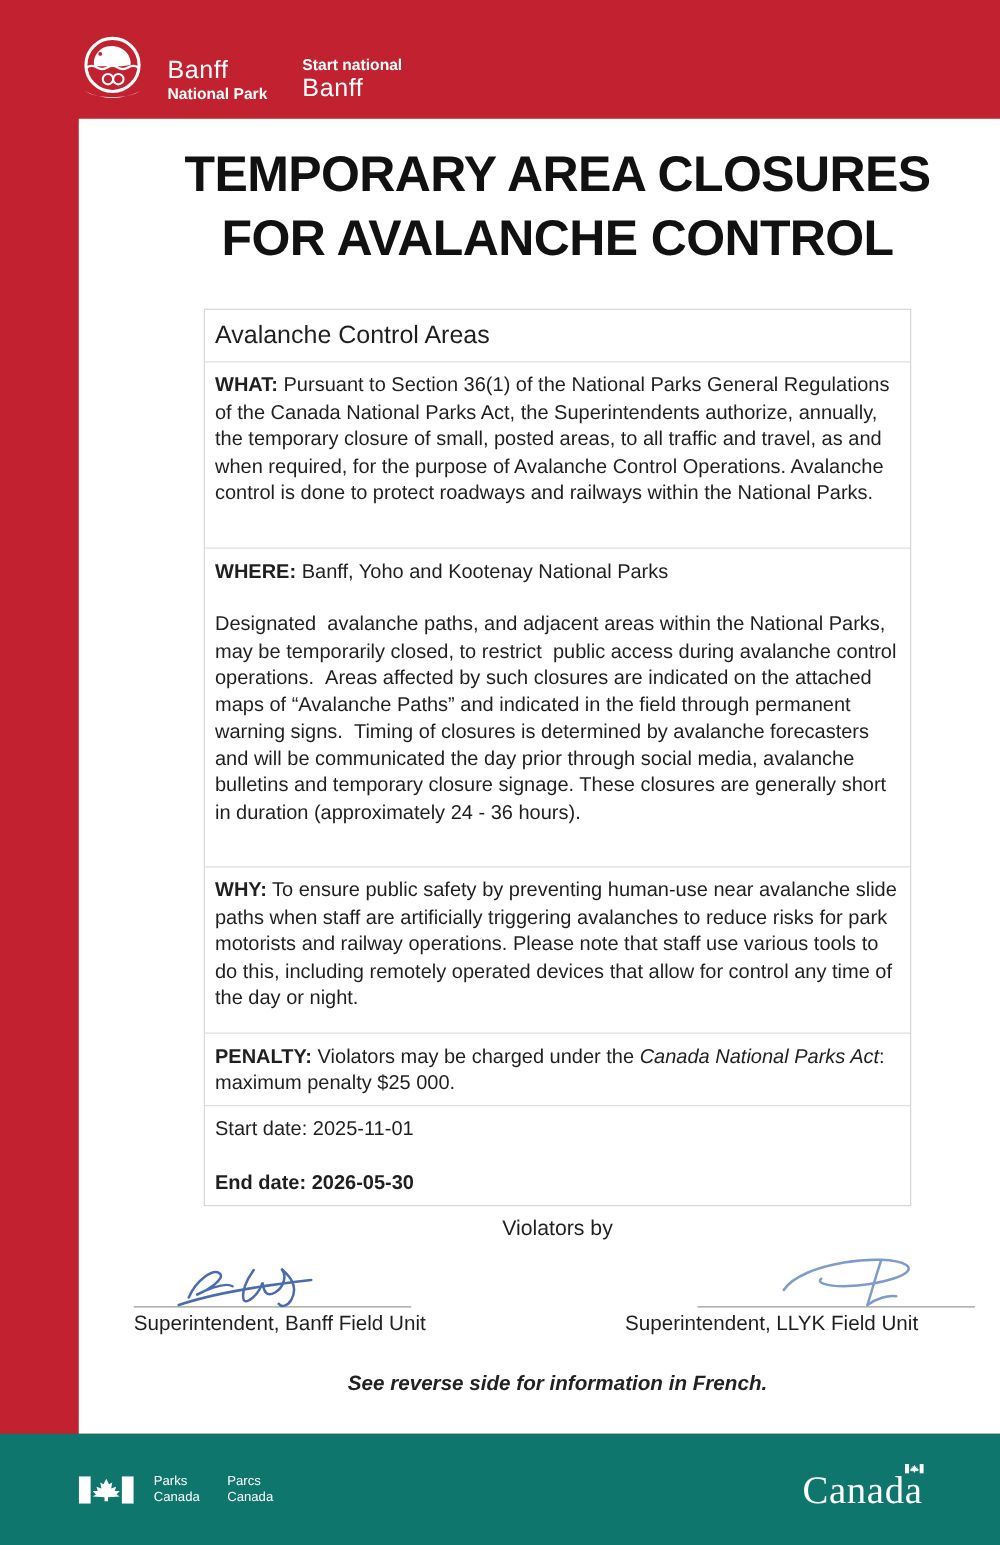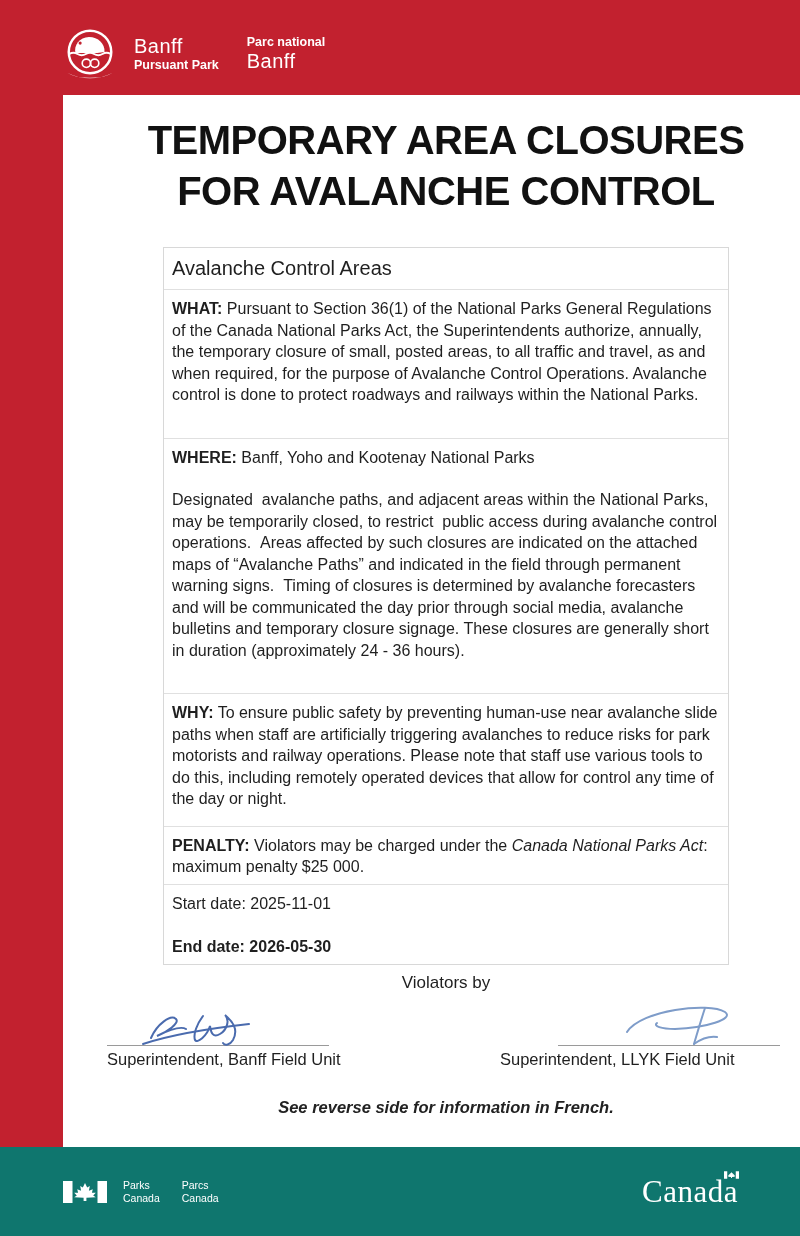--- a/index.html
+++ b/index.html
@@ -4,21 +4,21 @@
 <style>
   html,body{margin:0;padding:0;}
   body{
     width:800px;height:1236px;position:relative;
     background:#C2212F;
     font-family:"Liberation Sans","DejaVu Sans",sans-serif;
     color:#1f1f1f;overflow:hidden;
   }
   
   .top-band{position:absolute;top:0;left:0;width:800px;height:95px;background:#C2212F;}
-  .banff-lockup{position:absolute;left:62px;top:26px;display:flex;align-items:center;color:#fff;}
+  .banff-lockup{position:absolute;left:62px;top:26px;display:flex;align-items:flex-end;color:#fff;}
   .banff-logo{width:56px;height:56px;flex:0 0 auto;}
   .banff-en{margin-left:16px;line-height:1.05;}
   .banff-en .big{font-size:20px;font-weight:400;letter-spacing:.5px;}
   .banff-en .small{font-size:12.5px;font-weight:700;margin-top:2px;}
   .banff-fr{margin-left:28px;line-height:1.05;}
   .banff-fr .small{font-size:12.5px;font-weight:700;}
   .banff-fr .big{font-size:20px;font-weight:400;margin-top:2px;letter-spacing:.5px;}
 
   
   .page{
@@ -91,24 +91,24 @@
       <circle cx="27" cy="25" r="20.5" stroke-width="2.4"></circle>
       <path d="M7 27 Q11 24.5 15 27 T23 27 T31 27 T39 27 T47 27" stroke-width="1.8" fill="none"></path>
       <path d="M13 26 C11 19 17 10.5 26 10.5 C35 10.5 41.5 17 41 25 L34 26 Z" fill="#fff" stroke="none"></path>
       <circle cx="17.5" cy="16.5" r="1.5" fill="#C2212F" stroke="none"></circle>
       <circle cx="23.5" cy="36" r="4" stroke-width="1.6"></circle>
       <circle cx="31.5" cy="36" r="4" stroke-width="1.6"></circle>
       <path d="M5 45 Q27 56 49 45 Q41 50 27 50 Q13 50 5 45 Z" fill="#fff" stroke="none"></path>
     </svg>
     <div class="banff-en">
       <div class="big">Banff</div>
-      <div class="small">Pursuant Park</div>
+      <div class="small">National Park</div>
     </div>
     <div class="banff-fr">
-      <div class="small">Parc national</div>
+      <div class="small">Start national</div>
       <div class="big">Banff</div>
     </div>
   </div>
 </div>
 
 <div class="page">
 
   <div class="page-title">
     <div>TEMPORARY AREA CLOSURES</div>
     <div>FOR AVALANCHE CONTROL</div>

